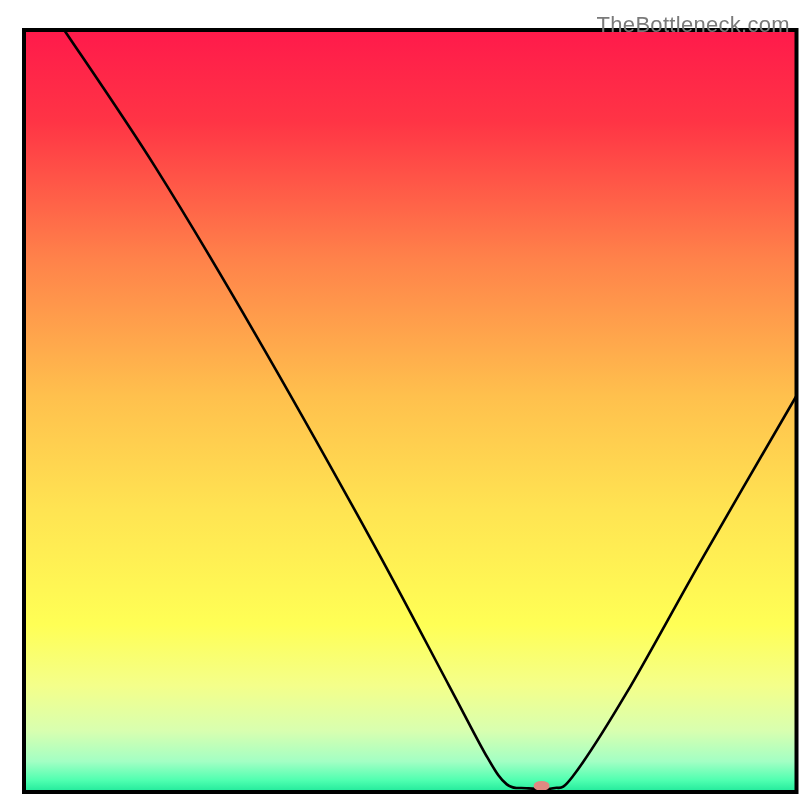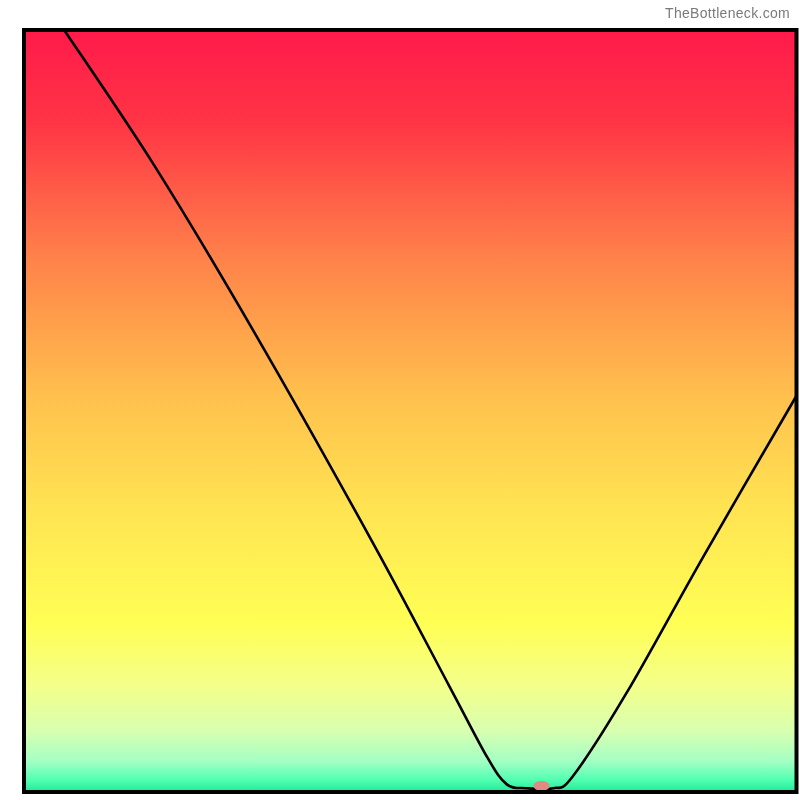--- a/index.html
+++ b/index.html
@@ -10,24 +10,24 @@
     background: #ffffff;
     font-family: Arial, Helvetica, sans-serif;
   }
   .container {
     position: relative;
     width: 800px;
     height: 800px;
   }
   .watermark {
     position: absolute;
-    top: 5px;
+    top: 12px;
     right: 10px;
     color: #7a7a7a;
-    font-size: 14px;
+    font-size: 22px;
     font-weight: 500;
     letter-spacing: 0.3px;
     z-index: 10;
     text-align: center;
   }
   svg.chart {
     position: absolute;
     left: 0;
     top: 0;
   }

